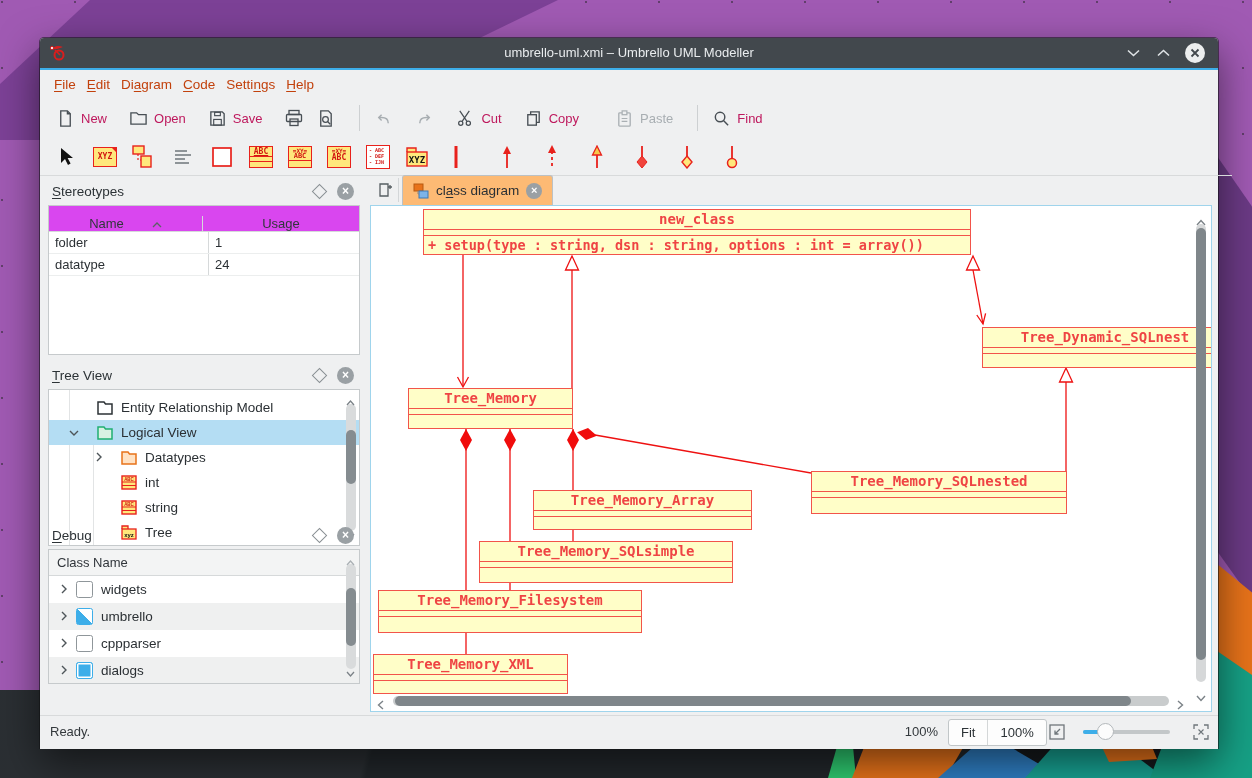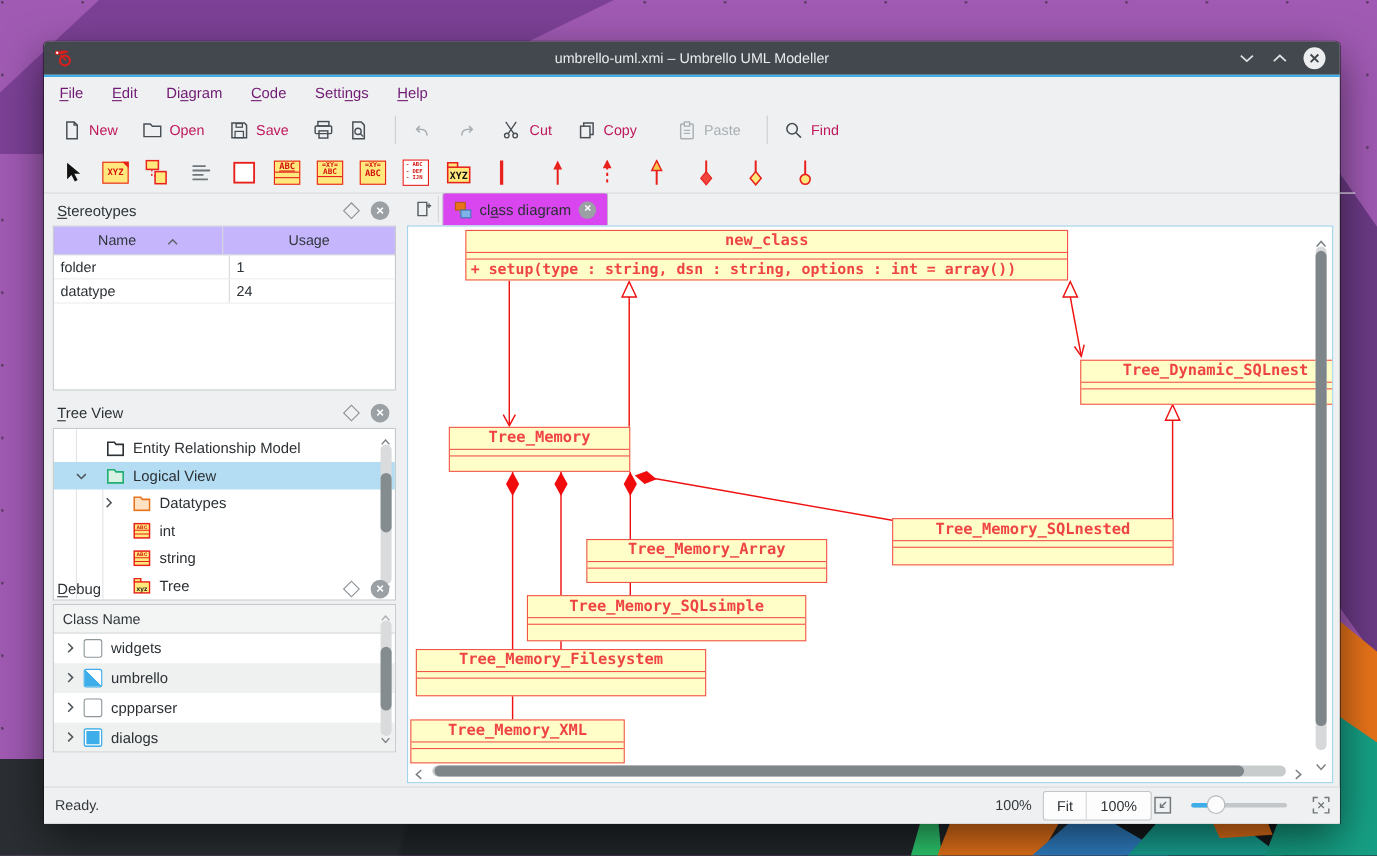--- a/index.html
+++ b/index.html
@@ -28,21 +28,21 @@
   .window{position:absolute;left:40px;top:38px;width:1178px;height:710px;background:#eff0f1;
     border-radius:4px 4px 0 0;box-shadow:0 14px 40px rgba(0,0,0,.55),0 0 0 1px rgba(20,22,24,.55);}
   .titlebar{position:absolute;left:0;top:0;width:100%;height:30px;background:#42484d;border-radius:4px 4px 0 0;}
   .titlebar .title{position:absolute;left:0;right:0;top:0;height:30px;line-height:30px;text-align:center;
     color:#e9ecee;font-size:13px;}
   .tb-appicon{position:absolute;left:8px;top:5px;width:20px;height:20px;}
   .win-btn{position:absolute;top:4px;width:22px;height:22px;display:flex;align-items:center;justify-content:center;cursor:pointer;}
   .accentline{position:absolute;left:0;top:30px;width:100%;height:2px;background:#3daee9;}
   
   .menubar{position:absolute;left:0;top:32px;width:100%;height:28px;display:flex;align-items:center;
-    padding-left:14px;gap:26px;font-size:13.5px;color:#701a75;}
+    padding-left:14px;gap:11px;font-size:13.5px;color:#c2410c;}
   .menu-item{cursor:pointer;}
   .mn{text-decoration:underline;text-underline-offset:2px;}
   
   .tb1{position:absolute;left:0;top:60px;width:100%;height:40px;display:flex;align-items:center;padding-left:16px;}
   .tbtn{display:flex;align-items:center;gap:6px;font-size:13px;color:#be185d;margin-right:22px;cursor:pointer;}
   .tbtn.disabled{color:#a8aeb2;}
   .vsep{width:1px;height:26px;background:#cdd0d2;margin:0 14px 0 2px;}
   .tb2{position:absolute;left:0;top:100px;width:100%;height:37px;display:flex;align-items:center;padding-left:14px;
     gap:15px;border-bottom:1px solid #d8dadb;}
   .tool{width:24px;height:24px;display:flex;align-items:center;justify-content:center;cursor:pointer;position:relative;}
@@ -53,21 +53,21 @@
   .fold{position:absolute;right:-1px;top:-1px;width:0;height:0;border-left:6px solid transparent;border-top:6px solid #e8211c;}
   
   .dock{position:absolute;left:8px;width:312px;}
   .dock-head{height:26px;display:flex;align-items:center;font-size:13.5px;color:#2c3236;padding-left:4px;}
   .dock-head .sp{flex:1;}
   .float-ic{width:9px;height:9px;border:1.3px solid #8a9094;transform:rotate(45deg);margin-right:12px;cursor:pointer;}
   .close-ic{width:17px;height:17px;border-radius:50%;background:#9aa0a4;color:#fff;font-size:12px;line-height:16px;
     text-align:center;margin-right:6px;cursor:pointer;font-weight:bold;}
   .dock-body{position:absolute;left:0;right:0;bottom:0;background:#fff;border:1px solid #c6cacc;}
   
-  .st-head{display:flex;height:25px;background:#c4b5fd;border-bottom:1px solid #d6d9da;font-size:13px;color:#31363b;}
+  .st-head{display:flex;height:25px;background:#d946ef;border-bottom:1px solid #d6d9da;font-size:13px;color:#31363b;align-items:flex-end;}
   .st-head>div{display:flex;align-items:center;justify-content:center;}
   .st-c1{width:153px;border-right:1px solid #d6d9da;}
   .st-c2{flex:1;}
   .st-row{display:flex;height:21px;font-size:13px;color:#2b3034;border-bottom:1px solid #eceeee;}
   .st-row>div{display:flex;align-items:center;padding-left:6px;}
   .sortarrow{margin-left:28px;}
   
   .tv-row{position:relative;height:25px;display:flex;align-items:center;font-size:13.5px;color:#2b3034;}
   .tv-row.sel{background:#b4ddf3;align-items:center;}
   .tv-label{margin-left:8px;}
@@ -80,21 +80,21 @@
   .dbg-row.alt{background:#eff0f0;}
   .cb{width:15px;height:15px;border:1.5px solid #8f969a;border-radius:2.5px;background:#fff;}
   .cb.partial{border-color:#3daee9;background:linear-gradient(45deg,#3daee9 52%,#fff 52%);}
   .cb.checked{border-color:#3daee9;background:#3daee9;box-shadow:inset 0 0 0 1.5px #fff;}
   
   .sb-track{position:absolute;border-radius:5px;background:#d9dbdc;}
   .sb-thumb{position:absolute;border-radius:5px;background:#858c90;}
   
   .tabbar{position:absolute;left:330px;top:137px;width:840px;height:30px;border-bottom:1px solid #c2c6c9;}
   .newtab{position:absolute;left:2px;top:3px;width:26px;height:24px;display:flex;align-items:center;justify-content:center;cursor:pointer;border-right:1px solid #d3d6d8;}
-  .tab{position:absolute;left:32px;top:0px;height:29px;background:#d946ef;border:1px solid #bcc1c4;border-bottom:none;
+  .tab{position:absolute;left:32px;top:0px;height:29px;background:#fdba74;border:1px solid #bcc1c4;border-bottom:none;
     border-radius:3px 3px 0 0;display:flex;align-items:center;padding:0 10px;gap:7px;font-size:13.5px;color:#2b3034;cursor:pointer;}
   .tab-close{width:16px;height:16px;border-radius:50%;background:#9aa0a4;color:#fff;font-size:11px;line-height:15px;text-align:center;font-weight:bold;}
   
   .canvas{position:absolute;left:330px;top:167px;width:840px;height:505px;background:#fff;
     border:1px solid #9fd4ec;overflow:hidden;}
   .uml{position:absolute;background:#fffec8;border:1.4px solid #f2544a;box-sizing:border-box;
     font-family:"DejaVu Sans Mono",monospace;font-weight:bold;color:#ef4444;}
   .uml-title{height:19px;line-height:19px;text-align:center;font-size:14px;border-bottom:1.3px solid #f2544a;white-space:nowrap;overflow:hidden;}
   .uml-mid{height:5px;border-bottom:1.3px solid #f2544a;}
   .uml-op{height:19px;line-height:19px;font-size:13.5px;padding-left:4px;white-space:nowrap;}

